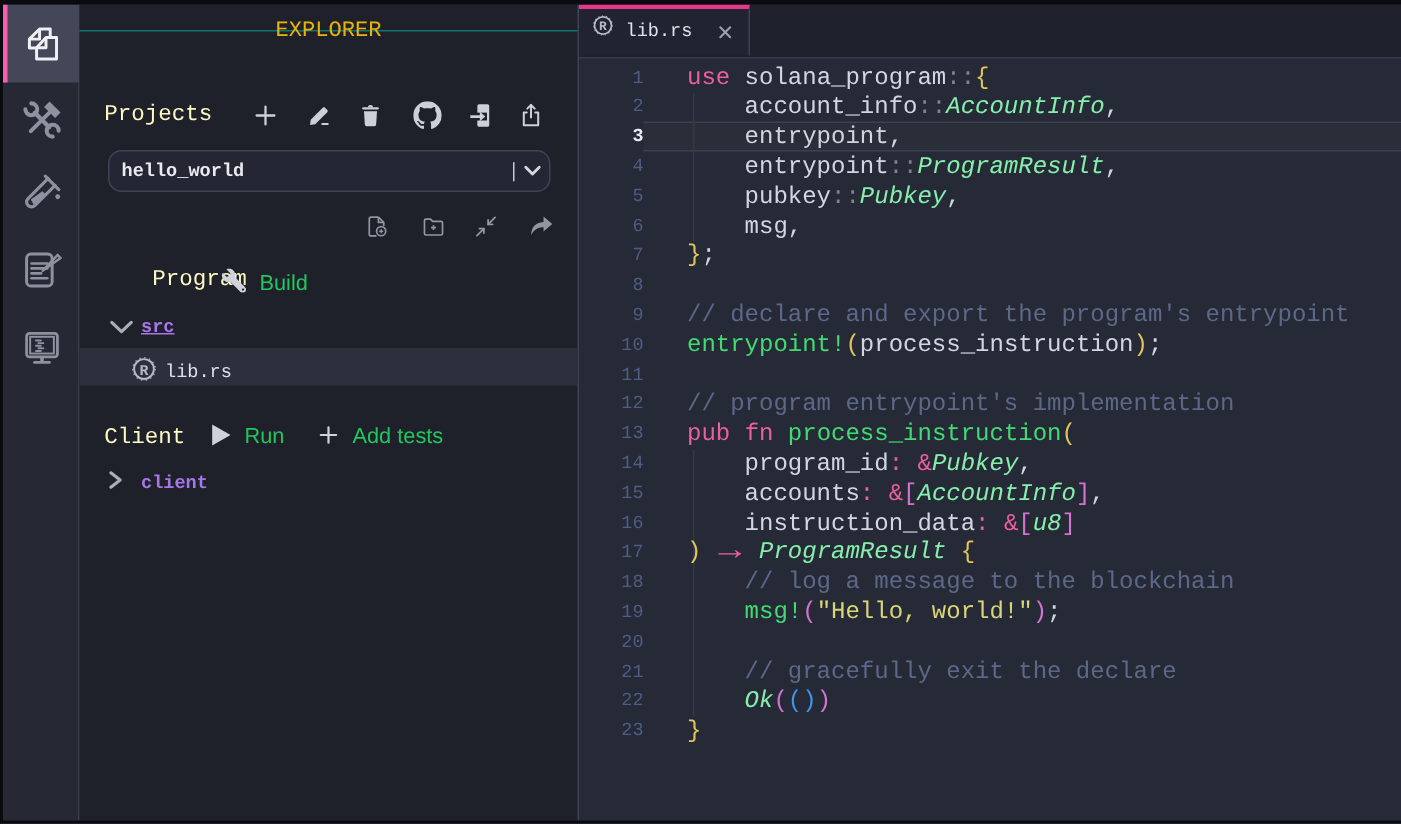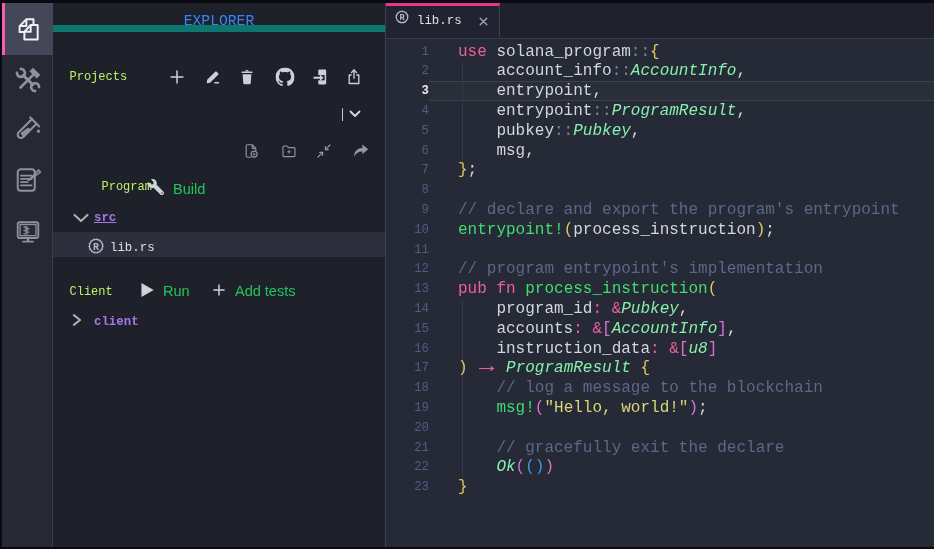--- a/index.html
+++ b/index.html
@@ -11,23 +11,23 @@
   #topb { left:0; top:0; width:934px; height:3px; background:#0a0b10; z-index:30; }
   #leftb { left:0; top:0; width:2px; height:549px; background:#0a0b10; z-index:30; }
   #botb { left:0; top:547px; width:934px; height:2px; background:#0a0b10; z-index:30; }
 
   #strip { left:2px; top:3px; width:51px; height:544px; background:#262834; border-right:1px solid #3a3d4b; }
   #tile { position:absolute; left:0; top:0; width:51px; height:52px; background:#434757; }
   #pinkbar { position:absolute; left:0; top:0; width:3px; height:52px; background:#f75fae; }
   .sicon { position:absolute; left:25.5px; transform:translate(-50%,-50%); }
 
   #explorer { left:53px; top:3px; width:333px; height:544px; background:#1f212a; border-right:1px solid #3e4252; }
-  #exptitle { position:absolute; left:0; top:0; width:332px; height:29px; border-bottom:7px solid #0f766e;
-    color:#3b82f6; font-size:14.7px; line-height:37px; text-align:center; }
-  .lbl { position:absolute; color:#bef264; font-size:12px; line-height:20px; }
+  #exptitle { position:absolute; left:0; top:0; width:332px; height:18px; border-bottom:1px solid #0f766e;
+    color:#eab308; font-size:14.7px; line-height:37px; text-align:center; }
+  .lbl { position:absolute; color:#fef9c3; font-size:15px; line-height:20px; }
   .mini { font-size:12.4px; line-height:18px; }
   .sans { position:absolute; font-family:"Liberation Sans",sans-serif; font-size:14.5px; color:#22c55e; line-height:17px;text-align:center; }
   .purple { color:#a577e8; font-weight:bold; }
   .eicon { position:absolute; transform:translate(-50%,-50%); }
   #seldrow { position:absolute; left:0; top:229px; width:332px; height:25px; background:#2d2f3c; }
   #dropdown { position:absolute; left:19px; top:96.5px; width:295px; height:28px; background:#242633;
     border:1px solid #3f4357; border-radius:9px; color:#e8eaef; font-size:12.4px; font-weight:bold;
     line-height:26px; padding-left:8px; }
   #ddsep { position:absolute; left:288.5px; top:104.5px; width:1.5px; height:13.5px; background:#c6cad4; border-radius:1px; }
 
@@ -89,20 +89,21 @@
     <path d="M7.4,20.9 H16.6"></path>
   </svg>
 </div>
 
 <div class="abs" id="explorer">
   <div id="exptitle">EXPLORER</div>
   <div class="lbl" style="left:16.5px; top:64px;">Projects</div>
   <div class="lbl" style="left:16.5px; top:174px;margin-left:32px;">Program</div>
   <div class="lbl" style="left:16.5px; top:279px;">Client</div>
   <div id="seldrow"></div>
+  <div id="dropdown">hello_world</div>
   <div id="ddsep"></div>
   <svg class="eicon" style="left:301.5px; top:111px;" width="12" height="8" viewBox="0 0 12 8" fill="none" stroke="#d5d8e0" stroke-width="1.9" stroke-linecap="round" stroke-linejoin="round">
     <path d="M1.5,1.5 L6,6 L10.5,1.5"></path>
   </svg>
 
   <svg class="eicon" style="left:124px; top:74px;" width="19" height="19" viewBox="0 0 24 24" fill="none" stroke="#ccd0da" stroke-width="1.9" stroke-linecap="round">
     <path d="M12,4.5 V19.5 M4.5,12 H19.5"></path>
   </svg>
   <svg class="eicon" style="left:159.5px; top:74px;" width="18" height="18" viewBox="0 0 24 24" fill="#ccd0da">
     <path d="M4.2,15.8 L14.9,5.1 c0.55,-0.55 1.45,-0.55 2,0 l2,2 c0.55,0.55 0.55,1.45 0,2 L8.2,19.8 L3.6,20.4 Z"></path>

